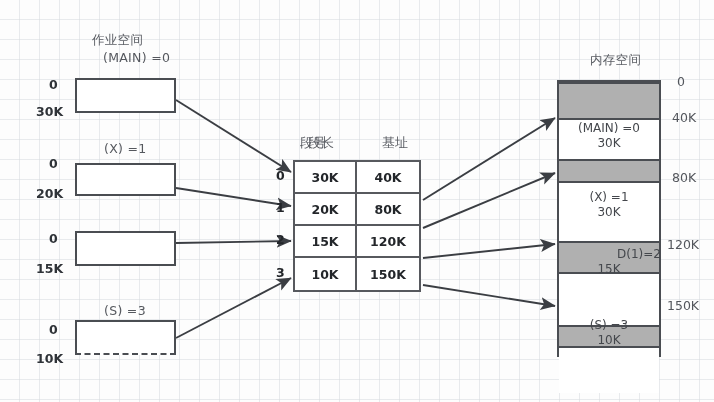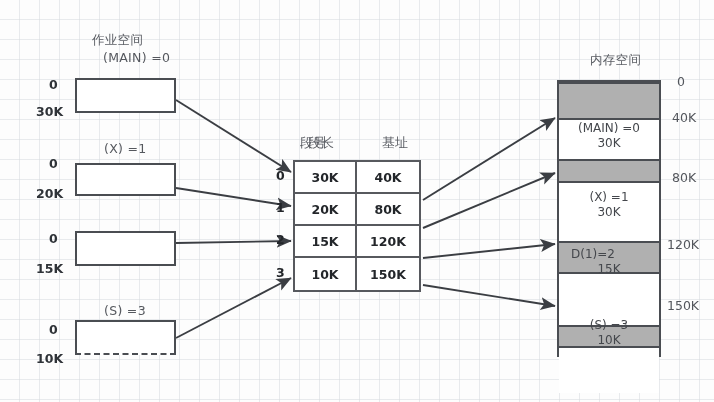--- a/index.html
+++ b/index.html
@@ -192,21 +192,21 @@
     <div class="mblock free" style="top:243px;height:23px;"></div>
     <div class="mblock used" style="top:266px;height:45px;"></div>
   </div>
 
   <div class="mtext" style="left:559px;top:121px;">(MAIN) =0</div>
   <div class="mtext" style="left:559px;top:136px;">30K</div>
 
   <div class="mtext" style="left:559px;top:190px;">(X) =1</div>
   <div class="mtext" style="left:559px;top:205px;">30K</div>
 
-  <div class="mtext" style="left:543px;top:247px;">D(1)=2</div>
+  <div class="mtext" style="left:589px;top:247px;">D(1)=2</div>
   <div class="mtext" style="left:559px;top:262px;">15K</div>
 
   <div class="mtext" style="left:559px;top:318px;">(S) =3</div>
   <div class="mtext" style="left:559px;top:333px;">10K</div>
 
   <div class="addr light" style="left:677px;top:74px;">0</div>
   <div class="addr light" style="left:672px;top:110px;">40K</div>
   <div class="addr light" style="left:672px;top:170px;">80K</div>
   <div class="addr light" style="left:667px;top:237px;">120K</div>
   <div class="addr light" style="left:667px;top:298px;">150K</div>

